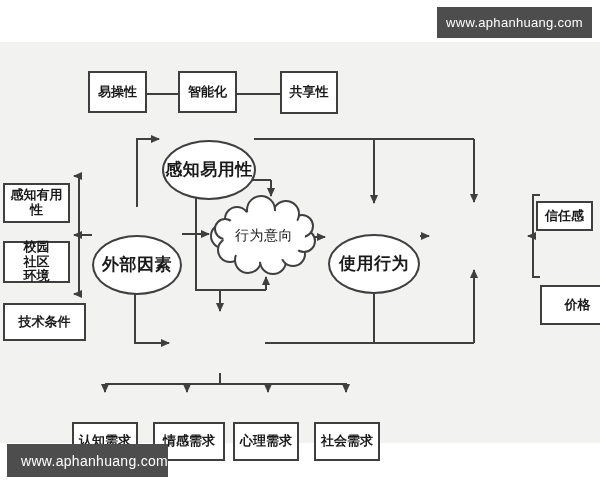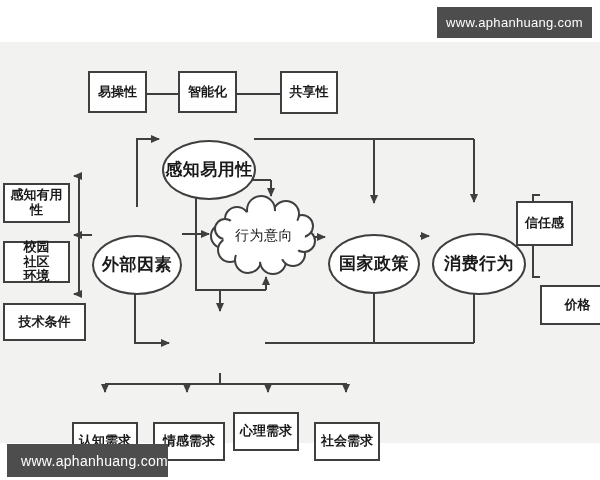--- a/index.html
+++ b/index.html
@@ -134,44 +134,41 @@
       <span>技术条件</span>
     </div>
 
   <div class="node ellipse" style="left:162px;top:112px;width:94px;height:60px">
       <span>感知易用性</span>
     </div>
   <div class="node ellipse" style="left:92px;top:207px;width:90px;height:60px">
       <span>外部因素</span>
     </div>
   <div class="node ellipse" style="left:328px;top:206px;width:92px;height:60px">
-      <span>国家政策</span>
-    </div>
-  <div class="node ellipse" style="left:432px;top:205px;width:94px;height:62px">
-      <span>消费行为</span>
+      <span>使用行为</span>
     </div>
 
   <div class="cloud-label" style="left:219px;top:222px;width:90px;height:28px">
       <span>行为意向</span>
     </div>
 
-  <div class="node rect" style="left:516px;top:173px;width:57px;height:45px">
+  <div class="node rect" style="left:536px;top:173px;width:57px;height:30px">
       <span>信任感</span>
     </div>
   <div class="node rect" style="left:540px;top:257px;width:75px;height:40px">
       <span>价格</span>
     </div>
 
   <div class="node rect" style="left:72px;top:394px;width:66px;height:39px">
       <span>认知需求</span>
     </div>
   <div class="node rect" style="left:153px;top:394px;width:72px;height:39px">
       <span>情感需求</span>
     </div>
-  <div class="node rect" style="left:233px;top:384px;width:66px;height:39px">
+  <div class="node rect" style="left:233px;top:394px;width:66px;height:39px">
       <span>心理需求</span>
     </div>
   <div class="node rect" style="left:314px;top:394px;width:66px;height:39px">
       <span>社会需求</span>
     </div>
 
   <div class="watermark wm-top">
       <span>www.aphanhuang.com</span>
     </div>
   <div class="watermark wm-bottom">

